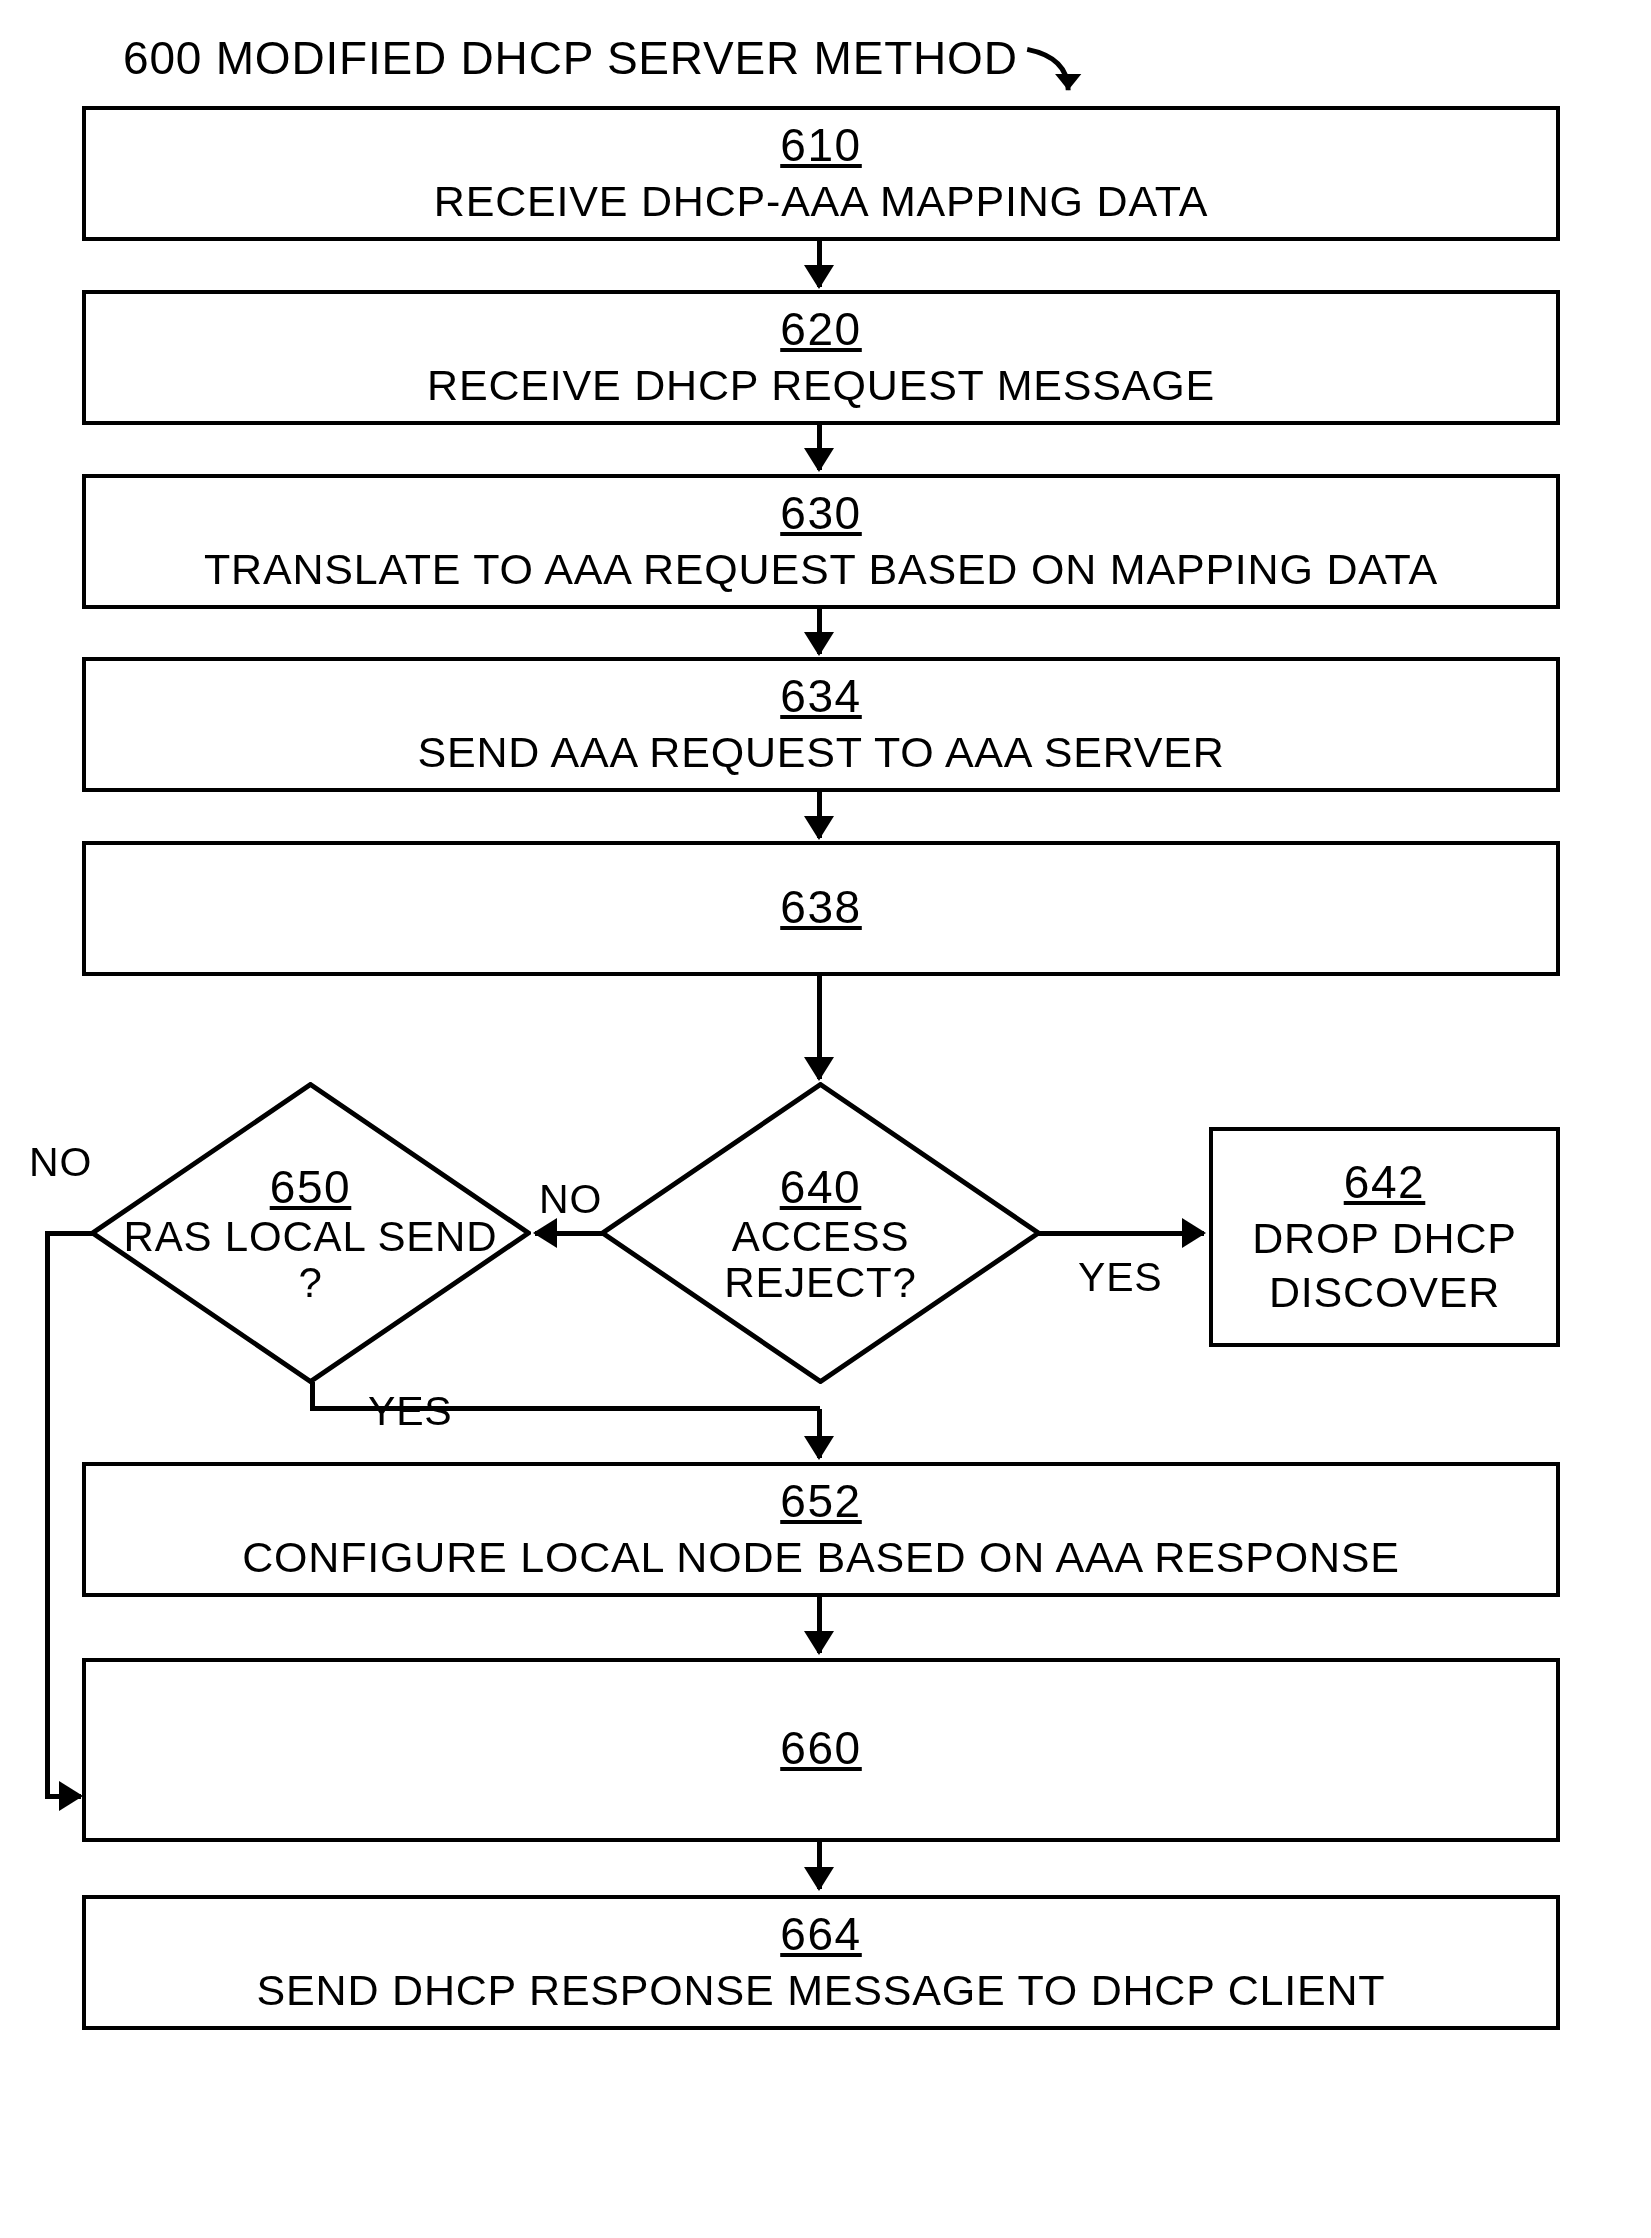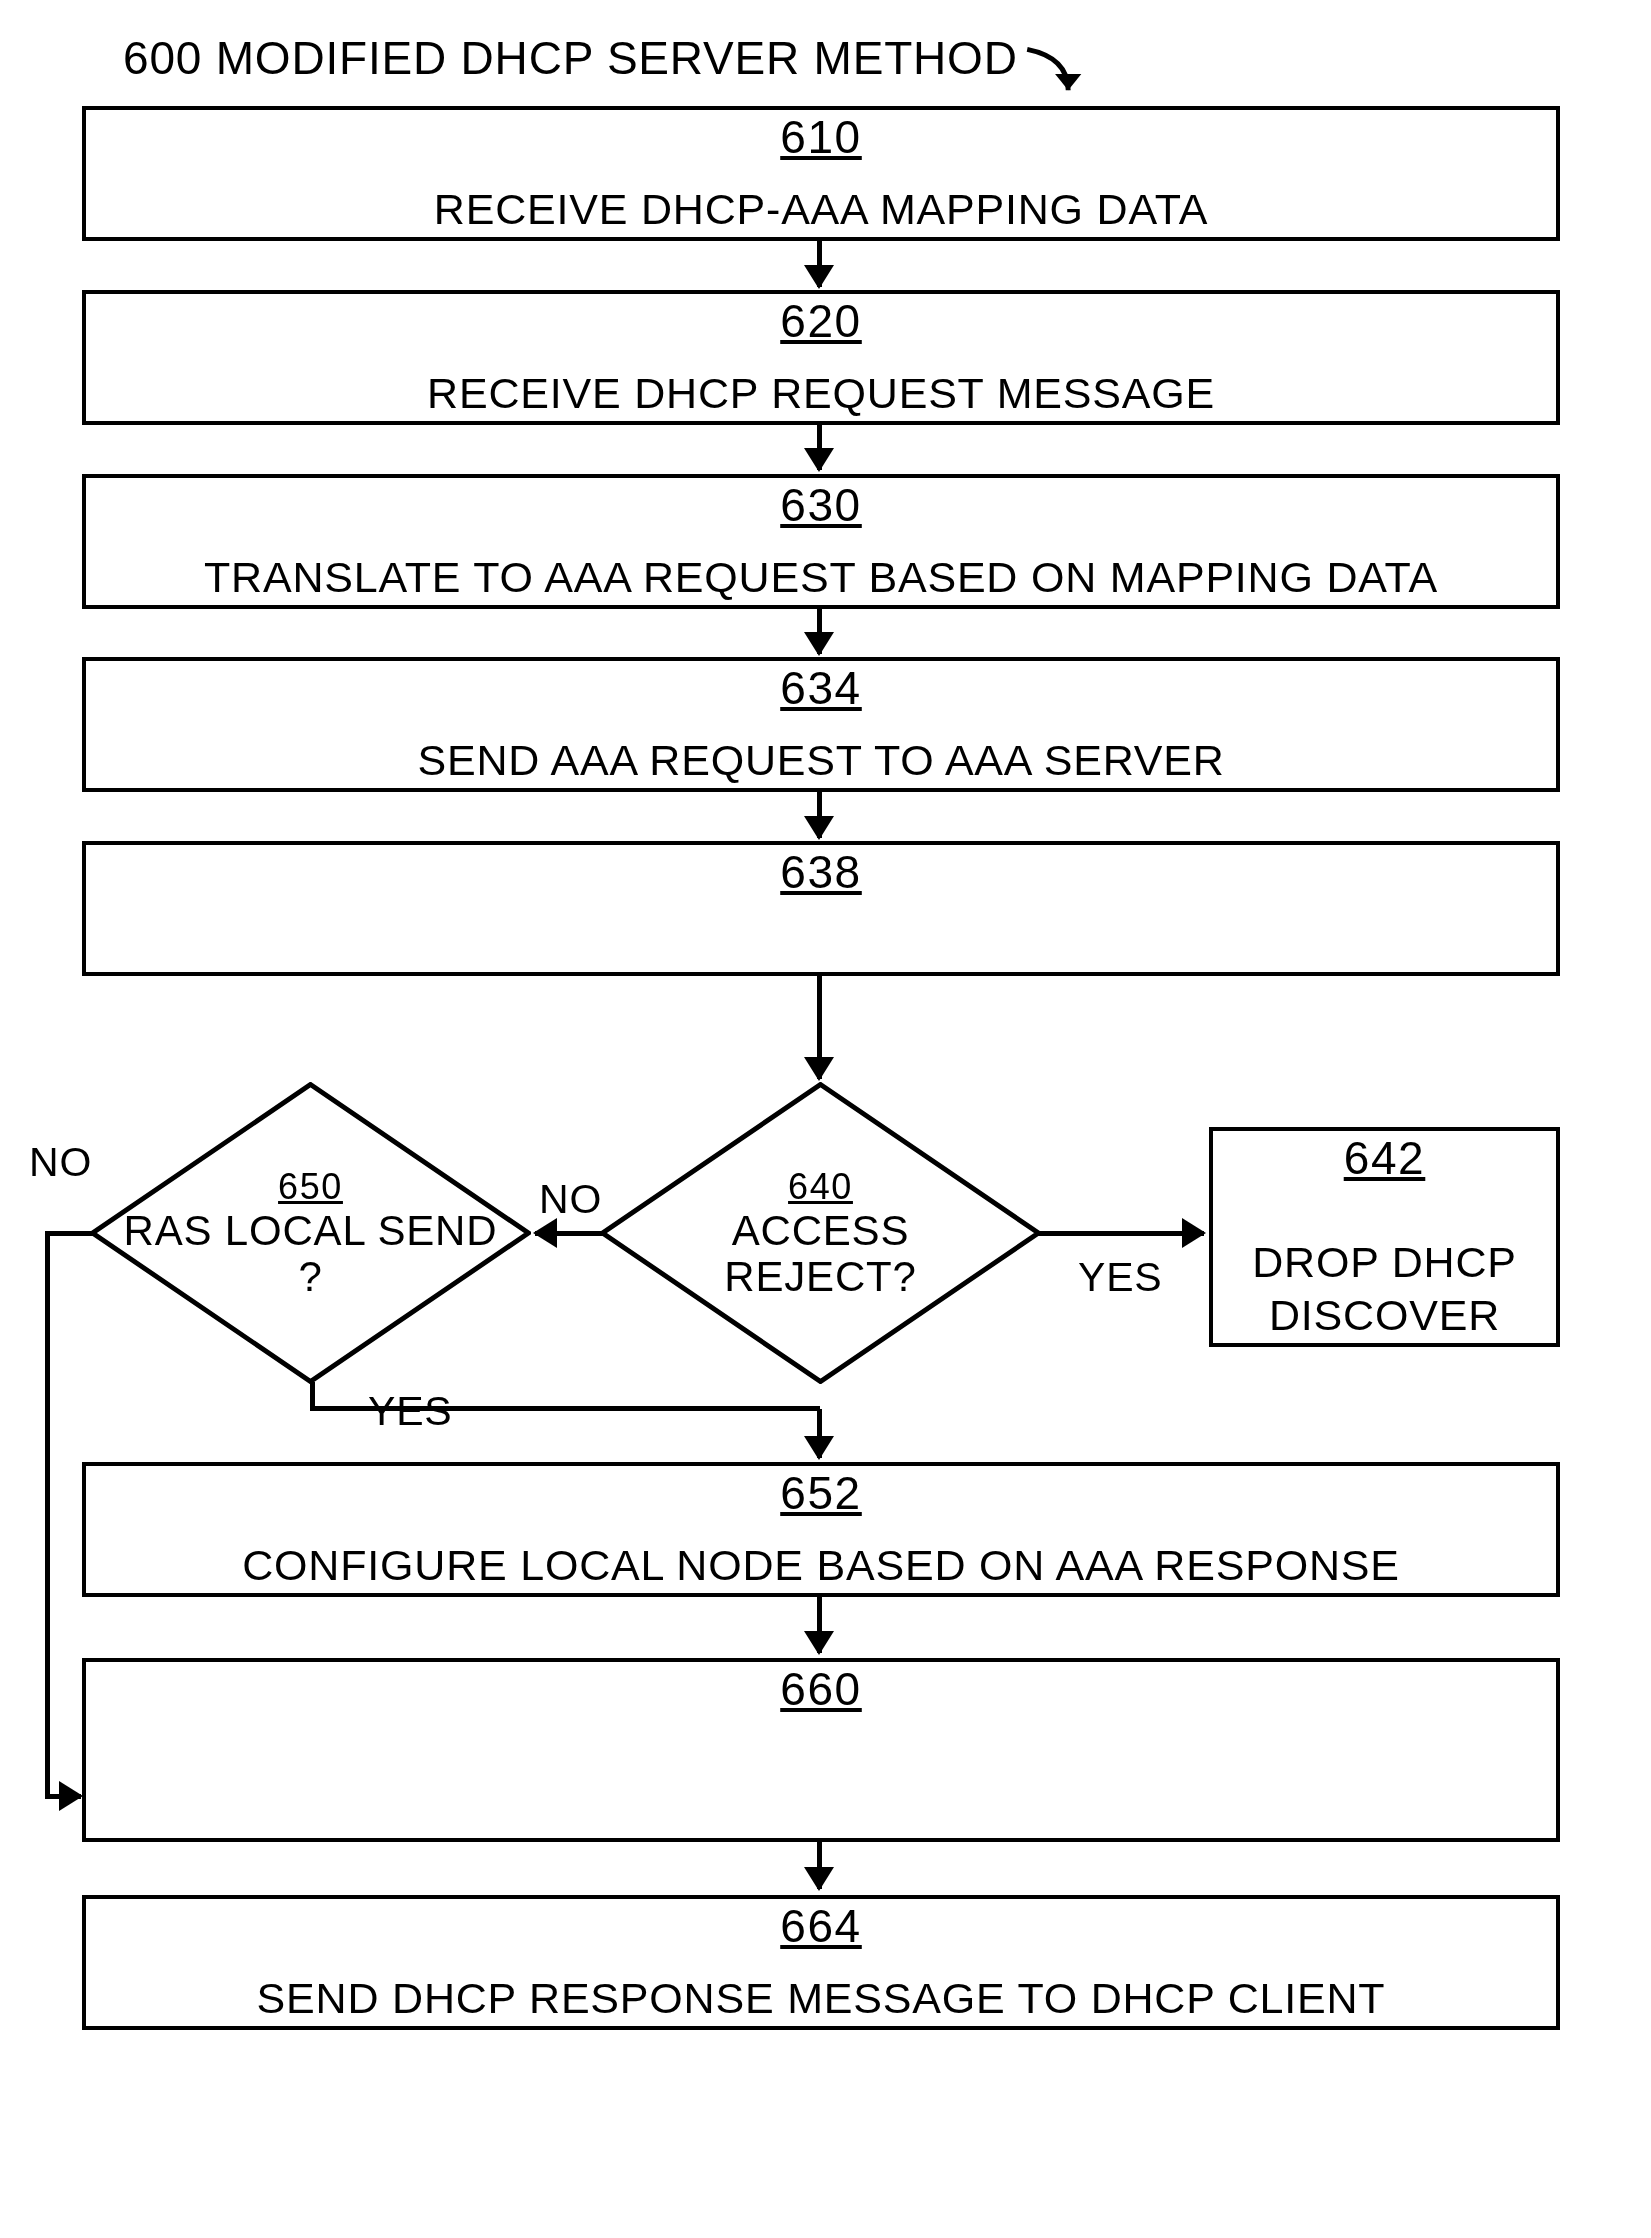--- a/index.html
+++ b/index.html
@@ -19,21 +19,21 @@
   }
   .title-arrow {
     position: absolute;
   }
   .box {
     position: absolute;
     border: 4.9px solid #000;
     text-align: center;
     display: flex;
     flex-direction: column;
-    justify-content: space-between;
+    justify-content: center;
     align-items: center;
   }
   .box .num {
     font-size: 46px;
     text-decoration: underline;
     letter-spacing: 1.6px;
     margin-bottom: 3.3px;
   }
   .box .txt {
     font-size: 43px;
@@ -107,21 +107,21 @@
     left: 0;
     width: 100%;
     height: 100%;
     display: flex;
     flex-direction: column;
     justify-content: center;
     align-items: center;
     text-align: center;
   }
   .diamond .num {
-    font-size: 36px;
+    font-size: 46px;
     text-decoration: underline;
     letter-spacing: 1.6px;
   }
   .diamond .txt {
     font-size: 42px;
     letter-spacing: 0.8px;
     line-height: 1.1;
   }
   .label {
     position: absolute;

